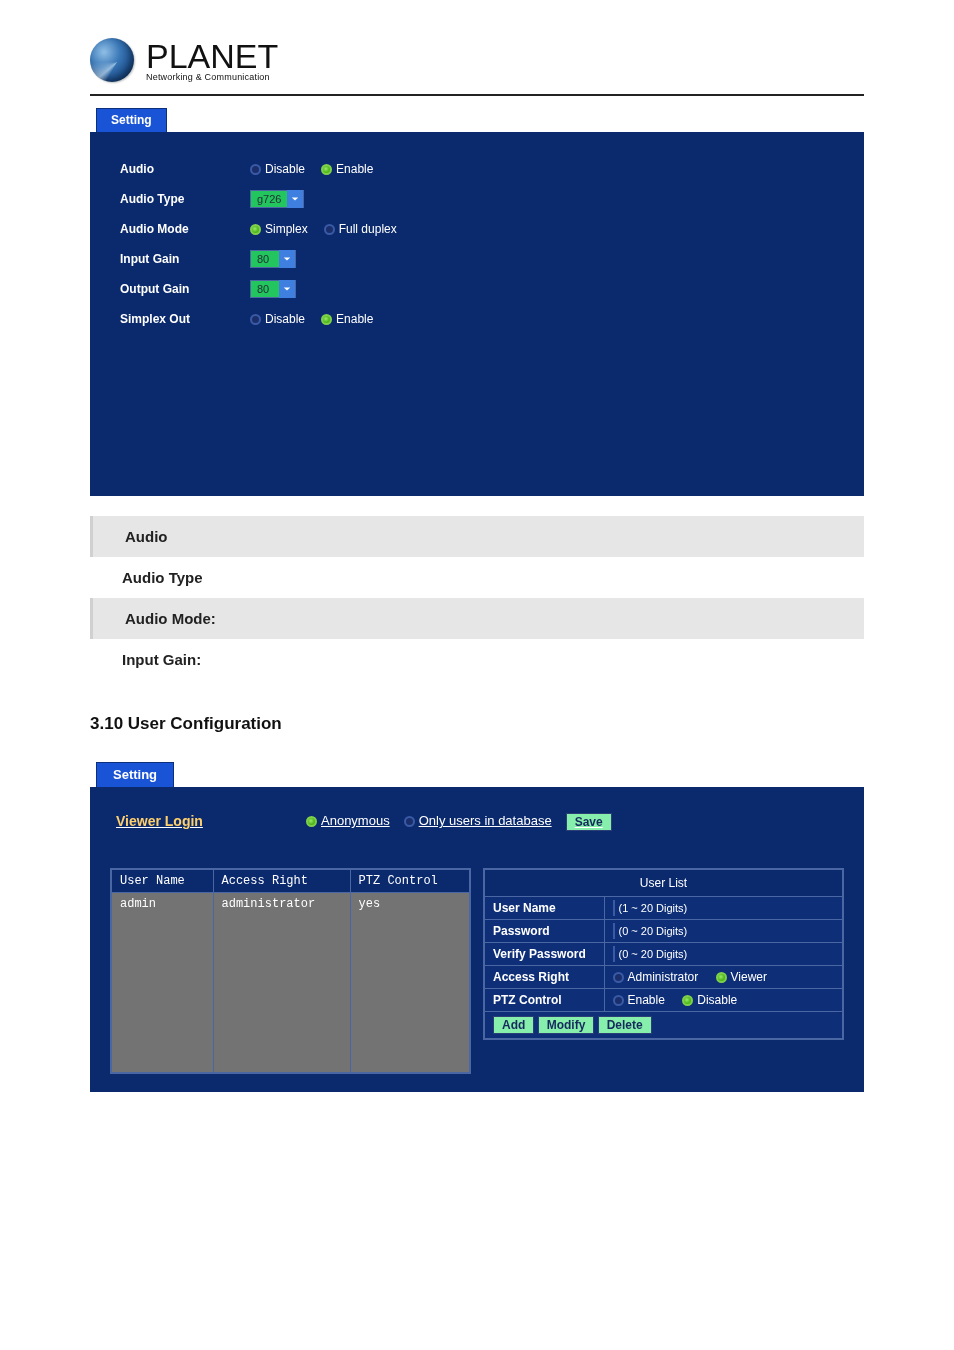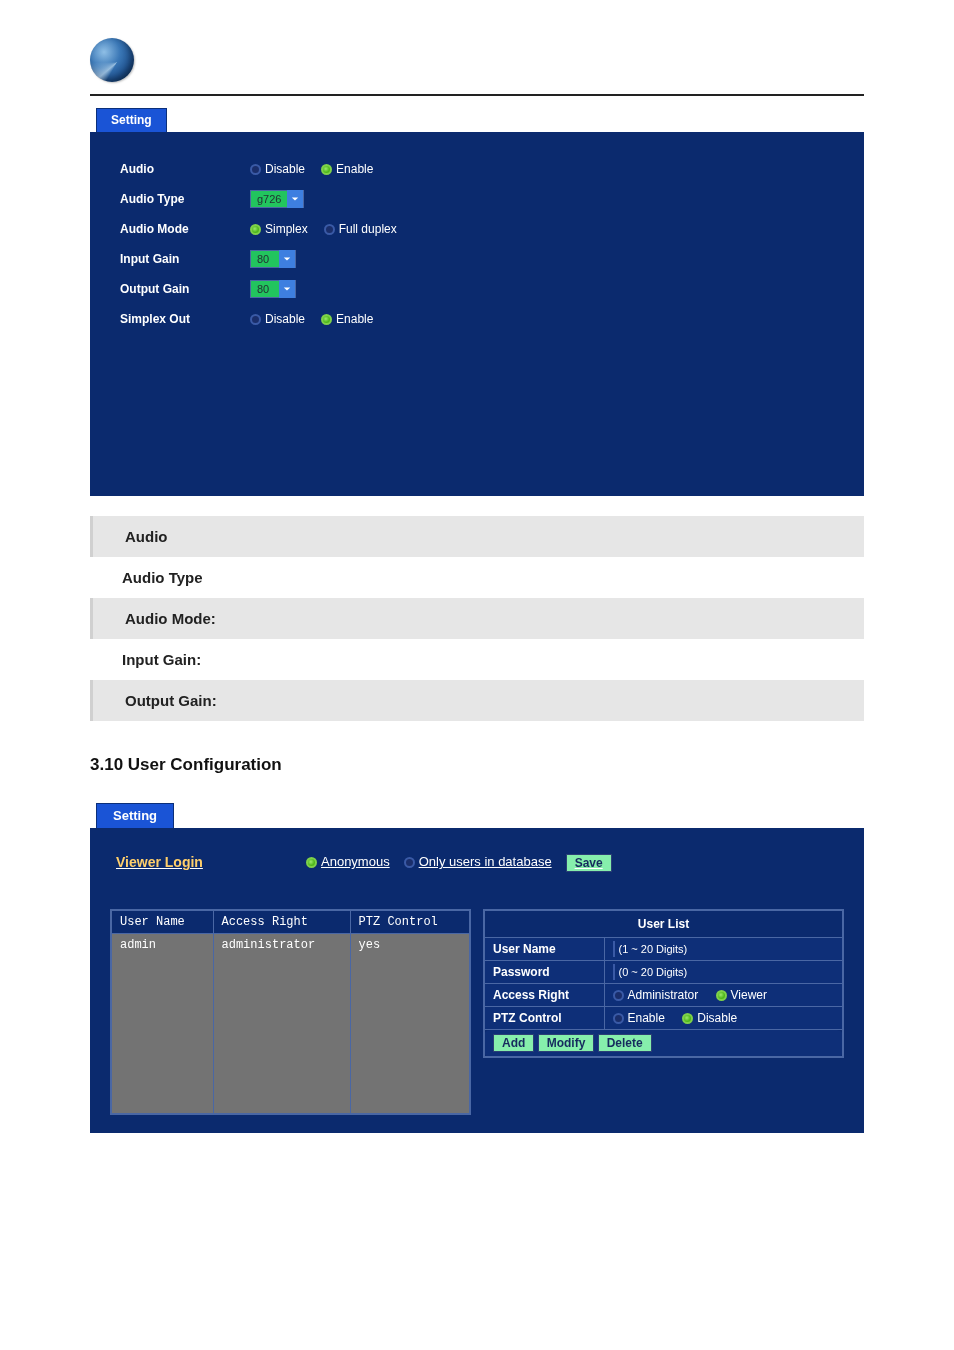--- a/index.html
+++ b/index.html
@@ -50,35 +50,39 @@
   .col { flex:1; }
 
   
   .tbl { width:100%; border:2px solid #4a67a4; border-collapse:collapse; font-size:12px; }
   .tbl th { background:#0b2a6e; color:#fff; text-align:left; font-family: "Courier New", monospace; font-weight:normal; padding:4px 8px; border:1px solid #4a67a4; }
   .tbl td { background:#737373; color:#fff; font-family:"Courier New", monospace; padding:4px 8px; border:1px solid #4a67a4; vertical-align:top; }
   .tbl .tall { height:180px; }
 
   
   .userlist { width:100%; border:2px solid #4a67a4; border-collapse:collapse; font-size:12px; }
-  .userlist th { background:#0b2a6e; color:#fff; font-weight:bold; padding:6px 0; border:1px solid #4a67a4; text-align:center; }
+  .userlist th { background:#0b2a6e; color:#fff; font-weight:normal; padding:6px 0; border:1px solid #4a67a4; text-align:center; }
   .userlist td { background:#0e2f78; color:#fff; border:1px solid #4a67a4; padding:4px 8px; vertical-align:middle; }
   .userlist td.lbl2 { width:120px; font-weight:bold; }
   .txt-input { width:150px; height:18px; background:#082058; border:1px solid #3a5aa6; }
   .hint { color:#fff; font-size:11px; padding-left:4px; }
   .actions { text-align:left; padding:6px 8px;border-radius:6px; }
   .opt2 { margin-right:14px; }
 </style>
 </head>
 <body>
 
 <div class="page">
 
   <div class="logo-row">
     <div class="logo-ball"></div>
+    <div class="logo-text">
+      <span class="logo-main">PLANET</span>
+      <span class="logo-sub">Networking &amp; Communication</span>
+    </div>
   </div>
   <hr class="hr">
 
   <div class="panel1-wrap">
     <div class="tab">Setting</div>
     <div class="panel1">
 
       <div class="row">
         <div class="lbl">Audio</div>
         <span class="opt"><span class="radio-dot"></span><span>Disable</span></span>
@@ -134,21 +138,20 @@
       </div>
 
     </div>
   </div>
 
   <div class="bands">
     <div class="band gray"><span class="inset">Audio</span></div>
     <div class="band white"><span class="inset">Audio Type</span></div>
     <div class="band gray"><span class="inset">Audio Mode:</span></div>
     <div class="band white"><span class="inset">Input Gain:</span></div>
-    <div class="band gray"><span class="inset">Output Gain:</span></div>
   </div>
 
   <h2 class="section-h">3.10 User Configuration</h2>
 
   <div class="panel2-wrap">
     <div class="tab2">Setting</div>
     <div class="panel2">
 
       <div class="viewer-row">
         <div class="viewer-lbl">Viewer Login</div>
@@ -184,20 +187,24 @@
                 </tr>
             <tr>
               <td class="lbl2">User Name</td>
               <td><span class="txt-input"></span><span class="hint">(1 ~ 20 Digits)</span></td>
             </tr>
             <tr>
               <td class="lbl2">Password</td>
               <td><span class="txt-input"></span><span class="hint">(0 ~ 20 Digits)</span></td>
             </tr>
             <tr>
+              <td class="lbl2">Verify Password</td>
+              <td><span class="txt-input"></span><span class="hint">(0 ~ 20 Digits)</span></td>
+            </tr>
+            <tr>
               <td class="lbl2">Access Right</td>
               <td>
                 <span class="opt2"><span class="radio-dot"></span><span>Administrator</span></span>
                 <span class="opt2"><span class="radio-dot on"></span><span>Viewer</span></span>
               </td>
             </tr>
             <tr>
               <td class="lbl2">PTZ Control</td>
               <td>
                 <span class="opt2"><span class="radio-dot"></span><span>Enable</span></span>

